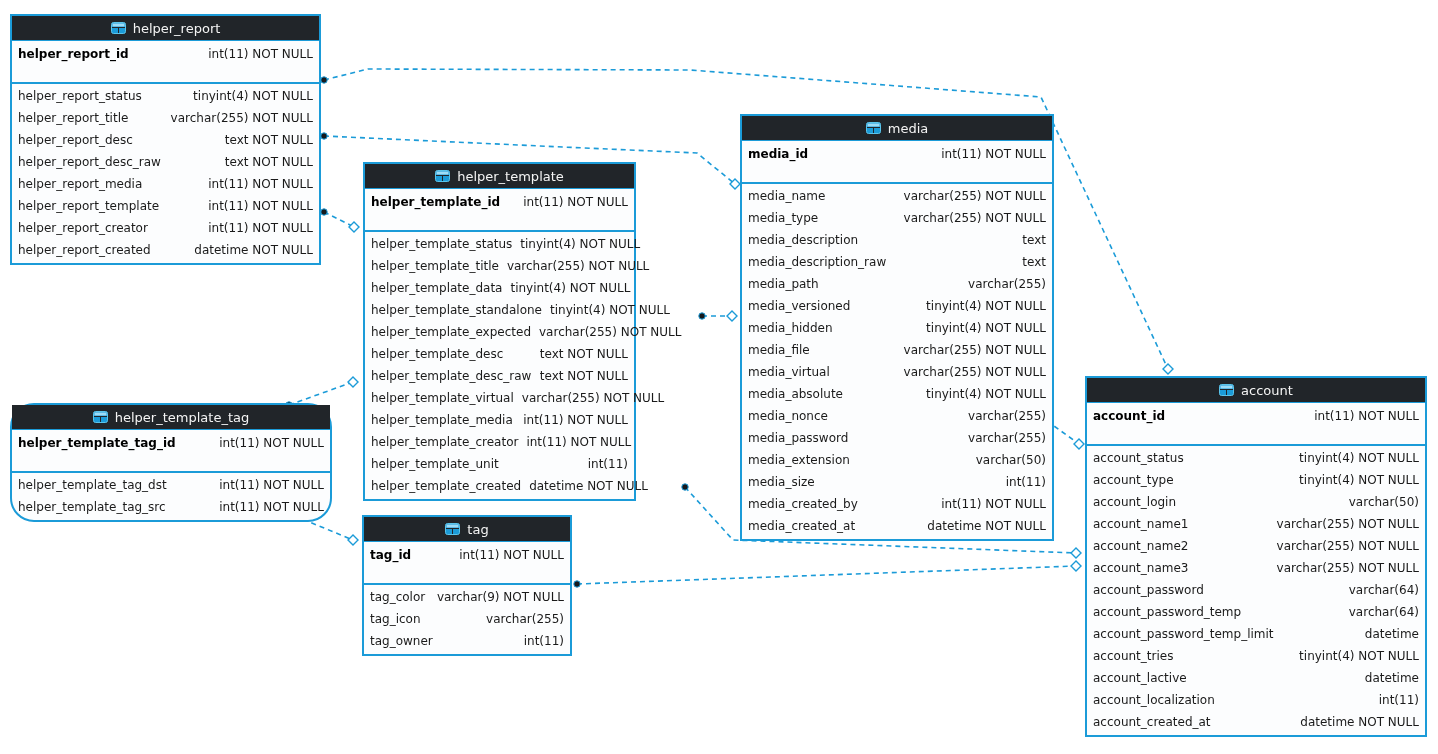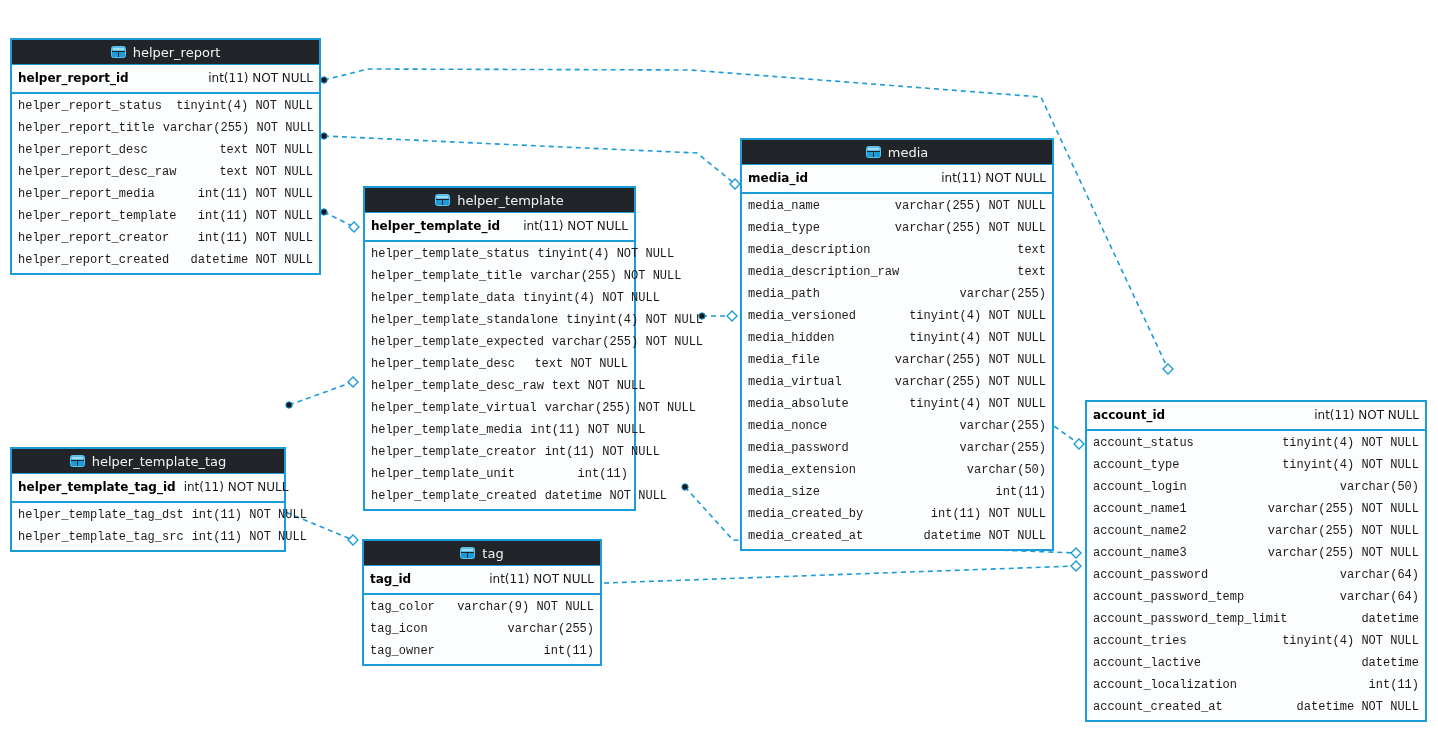--- a/index.html
+++ b/index.html
@@ -4,30 +4,30 @@
 <style>
   html, body { margin:0; padding:0; background:#ffffff; }
   #canvas {
     position:relative; width:1438px; height:754px;
     background:#ffffff; overflow:hidden;
     font-family:"DejaVu Sans", "Liberation Sans", sans-serif;
   }
   #rel-layer { position:absolute; left:0; top:0; z-index:1; }
   .db-table {
     position:absolute; z-index:2; box-sizing:border-box;
-    background:#fcfdfe; border:2px solid var(--accent, #1b9bd8);margin-top:24px;
+    background:#fcfdfe; border:2px solid var(--accent, #1b9bd8);
   }
   .db-table-header {
     background:var(--header-bg,#212529); color:#f4f4f4;
     height:24px; display:flex; align-items:center; justify-content:center;
     gap:7px; font-size:13px; border-bottom:1px solid var(--accent,#1b9bd8);
     white-space:nowrap;
   }
-  .pk-section { border-bottom:2px solid var(--accent,#1b9bd8); padding:1px 0 2px 0; }
-  .rows-section { padding:1px 0 2px 0;font-family:Liberation Mono, monospace; }
+  .pk-section { border-bottom:2px solid var(--accent,#1b9bd8); padding:1px 0 16px 0; }
+  .rows-section { padding:1px 0 2px 0; }
   .db-row {
     display:flex; justify-content:space-between; align-items:center;
     height:22px; padding:0 6px; font-size:12px; color:#1a1a1a; white-space:nowrap;
   }
   .pk-section .db-row { height:24px; }
   .pk-name { font-weight:bold; color:#000; }
   .col-type { margin-left:8px; }
   .rel-line { fill:none; stroke:var(--accent,#1b9bd8); stroke-width:1.6; stroke-dasharray:5 4; }
   .rel-dot { fill:#17191c; stroke:var(--accent,#1b9bd8); stroke-width:1; }
   .rel-diamond { fill:#ffffff; stroke:var(--accent,#1b9bd8); stroke-width:1.4; }
@@ -265,21 +265,21 @@
         <div class="db-row">
           <span class="col-name">media_created_by</span>
           <span class="col-type">int(11) NOT NULL</span>
         </div>
         <div class="db-row">
           <span class="col-name">media_created_at</span>
           <span class="col-type">datetime NOT NULL</span>
         </div>
       </div>
     </div>
-    <div class="db-table" style="left: 10px; top: 423px; width: 276px;">
+    <div class="db-table" style="left: 10px; top: 403px; width: 322px; border-radius: 24px;">
       <div class="db-table-header">
         <span>
           <svg width="15" height="12" viewBox="0 0 15 12" style="display:block">
             <rect x="0.5" y="0.5" width="14" height="11" rx="2" fill="#1b9bd8" stroke="#5bc4ea" stroke-width="1"></rect>
             <rect x="1.5" y="1.5" width="12" height="3" fill="#9fdcf6"></rect>
             <line x1="1" y1="5.5" x2="14" y2="5.5" stroke="#212529"></line>
             <line x1="7.5" y1="5" x2="7.5" y2="11" stroke="#212529"></line>
           </svg>
         </span>
         <span>helper_template_tag</span>
@@ -294,21 +294,21 @@
         <div class="db-row">
           <span class="col-name">helper_template_tag_dst</span>
           <span class="col-type">int(11) NOT NULL</span>
         </div>
         <div class="db-row">
           <span class="col-name">helper_template_tag_src</span>
           <span class="col-type">int(11) NOT NULL</span>
         </div>
       </div>
     </div>
-    <div class="db-table" style="left: 362px; top: 515px; width: 240px;">
+    <div class="db-table" style="left: 362px; top: 515px; width: 210px;">
       <div class="db-table-header">
         <span>
           <svg width="15" height="12" viewBox="0 0 15 12" style="display:block">
             <rect x="0.5" y="0.5" width="14" height="11" rx="2" fill="#1b9bd8" stroke="#5bc4ea" stroke-width="1"></rect>
             <rect x="1.5" y="1.5" width="12" height="3" fill="#9fdcf6"></rect>
             <line x1="1" y1="5.5" x2="14" y2="5.5" stroke="#212529"></line>
             <line x1="7.5" y1="5" x2="7.5" y2="11" stroke="#212529"></line>
           </svg>
         </span>
         <span>tag</span>
@@ -328,20 +328,31 @@
           <span class="col-name">tag_icon</span>
           <span class="col-type">varchar(255)</span>
         </div>
         <div class="db-row">
           <span class="col-name">tag_owner</span>
           <span class="col-type">int(11)</span>
         </div>
       </div>
     </div>
     <div class="db-table" style="left: 1085px; top: 376px; width: 342px;">
+      <div class="db-table-header">
+        <span>
+          <svg width="15" height="12" viewBox="0 0 15 12" style="display:block">
+            <rect x="0.5" y="0.5" width="14" height="11" rx="2" fill="#1b9bd8" stroke="#5bc4ea" stroke-width="1"></rect>
+            <rect x="1.5" y="1.5" width="12" height="3" fill="#9fdcf6"></rect>
+            <line x1="1" y1="5.5" x2="14" y2="5.5" stroke="#212529"></line>
+            <line x1="7.5" y1="5" x2="7.5" y2="11" stroke="#212529"></line>
+          </svg>
+        </span>
+        <span>account</span>
+      </div>
       <div class="pk-section">
         <div class="db-row">
           <span class="col-name pk-name">account_id</span>
           <span class="col-type">int(11) NOT NULL</span>
         </div>
       </div>
       <div class="rows-section">
         <div class="db-row">
           <span class="col-name">account_status</span>
           <span class="col-type">tinyint(4) NOT NULL</span>

